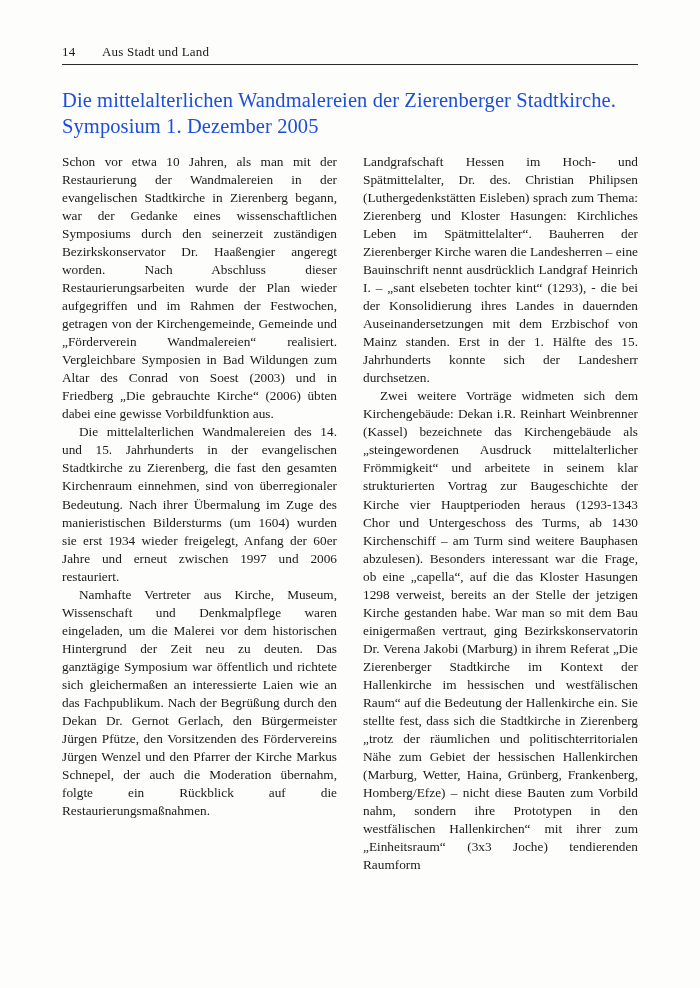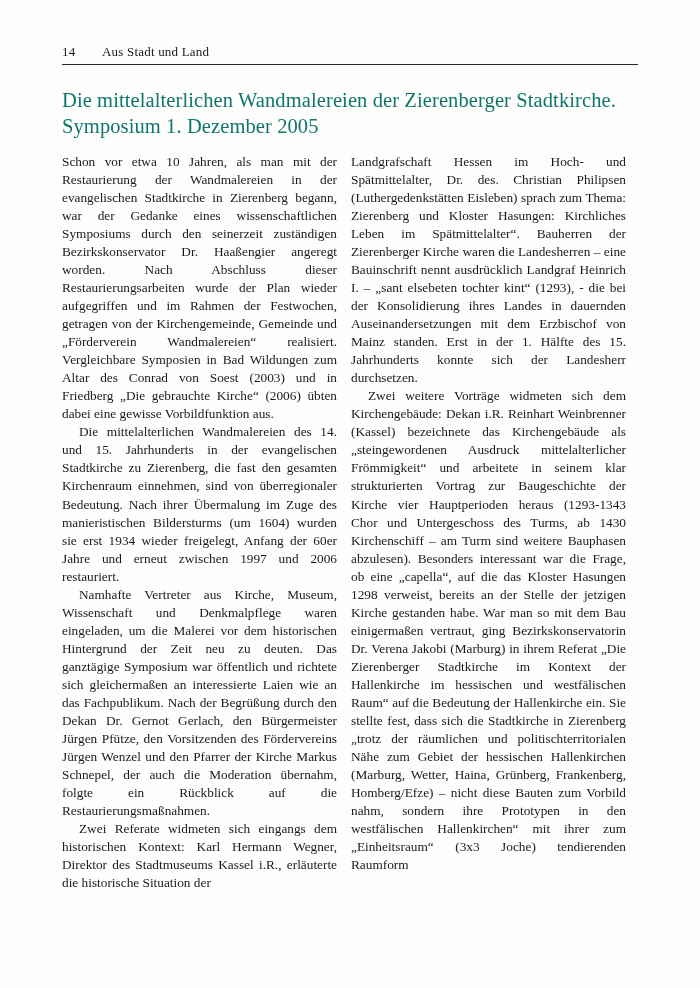--- a/index.html
+++ b/index.html
@@ -48,29 +48,29 @@
   }
   .head-spacer {
     width: 40px;
   }
   .article-title {
     margin-top: 22px;
     font-size: 20.5px;
     line-height: 1.28;
     font-weight: normal;
     letter-spacing: 0.1px;
-    color: #0f766e;
+    color: #1d4ed8;
   }
   .article-title .line2 {
     display: block;
   }
   .columns {
     margin-top: 2px;
     display: flex;
-    gap: 14px;
+    gap: 26px;
   }
   .col {
     width: 275px;
     font-size: 13.3px;
     line-height: 1.355;
     text-align: justify;
     text-justify: inter-word;
     hyphens: manual;
   }
   .col p {
@@ -95,21 +95,20 @@
     <h1 class="article-title">
       <span>Die mittelalterlichen Wandmalereien der Zierenberger Stadtkirche.</span>
       <span class="line2">Symposium 1. Dezember 2005</span>
     </h1>
 
     <div class="columns">
       <div class="col">
         <p>Schon vor etwa 10 Jahren, als man mit der Restaurierung der Wandmalereien in der evangelischen Stadtkirche in Zierenberg begann, war der Gedanke eines wissenschaftlichen Symposiums durch den seinerzeit zuständigen Bezirkskonservator Dr. Haaßengier angeregt worden. Nach Abschluss dieser Restaurierungsarbeiten wurde der Plan wieder aufgegriffen und im Rahmen der Festwochen, getragen von der Kirchengemeinde, Gemeinde und „Förderverein Wandmalereien“ realisiert. Vergleichbare Symposien in Bad Wildungen zum Altar des Conrad von Soest (2003) und in Friedberg „Die gebrauchte Kirche“ (2006) übten dabei eine gewisse Vorbildfunktion aus.</p>
         <p class="indent">Die mittelalterlichen Wandmalereien des 14. und 15. Jahrhunderts in der evangelischen Stadtkirche zu Zierenberg, die fast den gesamten Kirchenraum einnehmen, sind von überregionaler Bedeutung. Nach ihrer Übermalung im Zuge des manieristischen Bildersturms (um 1604) wurden sie erst 1934 wieder freigelegt, Anfang der 60er Jahre und erneut zwischen 1997 und 2006 restauriert.</p>
         <p class="indent">Namhafte Vertreter aus Kirche, Museum, Wissenschaft und Denkmalpflege waren eingeladen, um die Malerei vor dem historischen Hintergrund der Zeit neu zu deuten. Das ganztägige Symposium war öffentlich und richtete sich gleichermaßen an interessierte Laien wie an das Fachpublikum. Nach der Begrüßung durch den Dekan Dr. Gernot Gerlach, den Bürgermeister Jürgen Pfütze, den Vorsitzenden des Fördervereins Jürgen Wenzel und den Pfarrer der Kirche Markus Schnepel, der auch die Moderation übernahm, folgte ein Rückblick auf die Restaurierungsmaßnahmen.</p>
-        <p class="indent">Zwei Referate widmeten sich eingangs dem historischen Kontext: Karl Hermann Wegner, Direktor des Stadtmuseums Kassel i.R., erläuterte die historische Situation der</p>
       </div>
       <div class="col">
         <p>Landgrafschaft Hessen im Hoch- und Spätmittelalter, Dr. des. Christian Philipsen (Luthergedenkstätten Eisleben) sprach zum Thema: Zierenberg und Kloster Hasungen: Kirchliches Leben im Spätmittelalter“. Bauherren der Zierenberger Kirche waren die Landesherren – eine Bauinschrift nennt ausdrücklich Landgraf Heinrich I. – „sant elsebeten tochter kint“ (1293), - die bei der Konsolidierung ihres Landes in dauernden Auseinandersetzungen mit dem Erzbischof von Mainz standen. Erst in der 1. Hälfte des 15. Jahrhunderts konnte sich der Landesherr durchsetzen.</p>
         <p class="indent">Zwei weitere Vorträge widmeten sich dem Kirchengebäude: Dekan i.R. Reinhart Weinbrenner (Kassel) bezeichnete das Kirchengebäude als „steingewordenen Ausdruck mittelalterlicher Frömmigkeit“ und arbeitete in seinem klar strukturierten Vortrag zur Baugeschichte der Kirche vier Hauptperioden heraus (1293-1343 Chor und Untergeschoss des Turms, ab 1430 Kirchenschiff – am Turm sind weitere Bauphasen abzulesen). Besonders interessant war die Frage, ob eine „capella“, auf die das Kloster Hasungen 1298 verweist, bereits an der Stelle der jetzigen Kirche gestanden habe. War man so mit dem Bau einigermaßen vertraut, ging Bezirkskonservatorin Dr. Verena Jakobi (Marburg) in ihrem Referat „Die Zierenberger Stadtkirche im Kontext der Hallenkirche im hessischen und westfälischen Raum“ auf die Bedeutung der Hallenkirche ein. Sie stellte fest, dass sich die Stadtkirche in Zierenberg „trotz der räumlichen und politischterritorialen Nähe zum Gebiet der hessischen Hallenkirchen (Marburg, Wetter, Haina, Grünberg, Frankenberg, Homberg/Efze) – nicht diese Bauten zum Vorbild nahm, sondern ihre Prototypen in den westfälischen Hallenkirchen“ mit ihrer zum „Einheitsraum“ (3x3 Joche) tendierenden Raumform</p>
       </div>
     </div>
 
   </div>
 </div>
 

